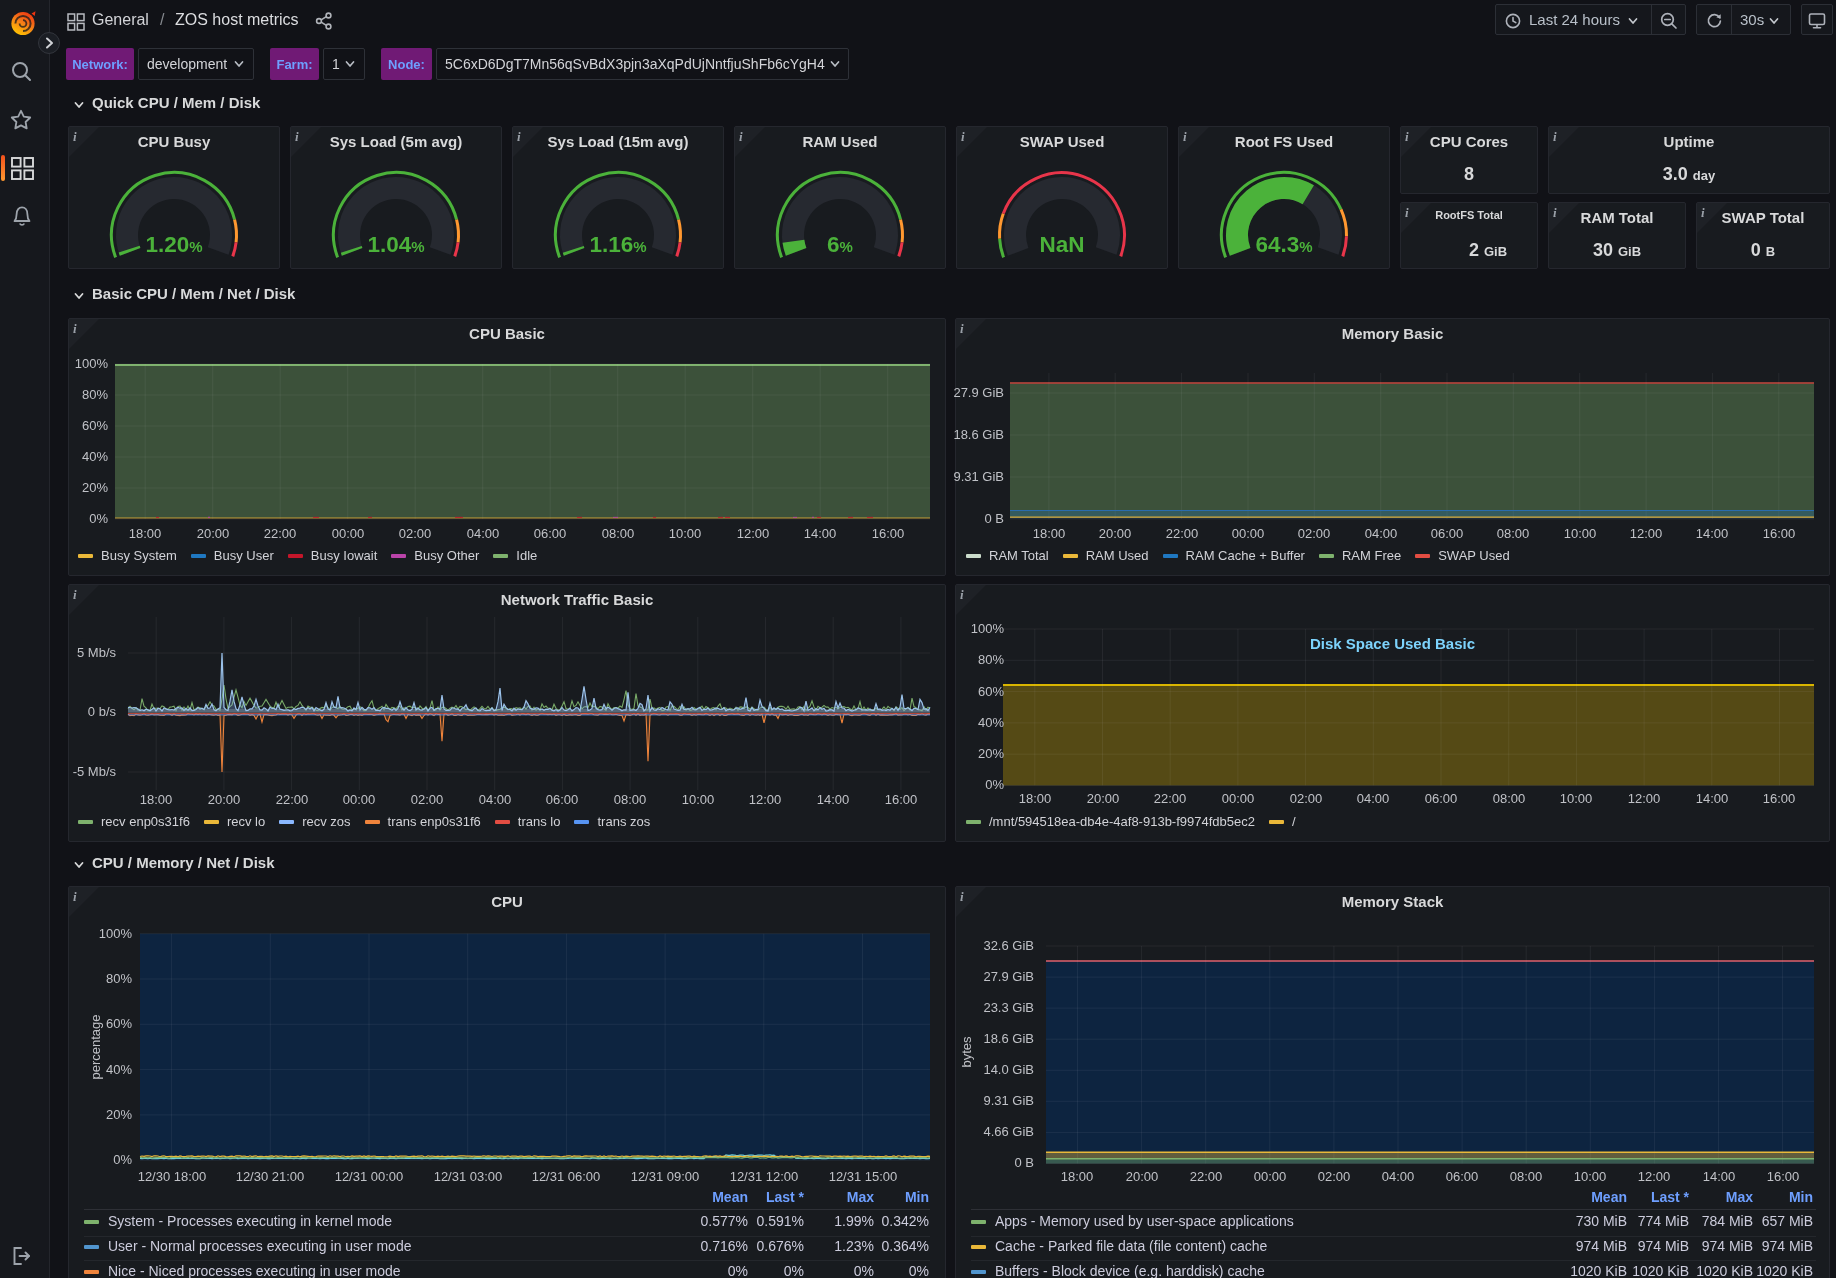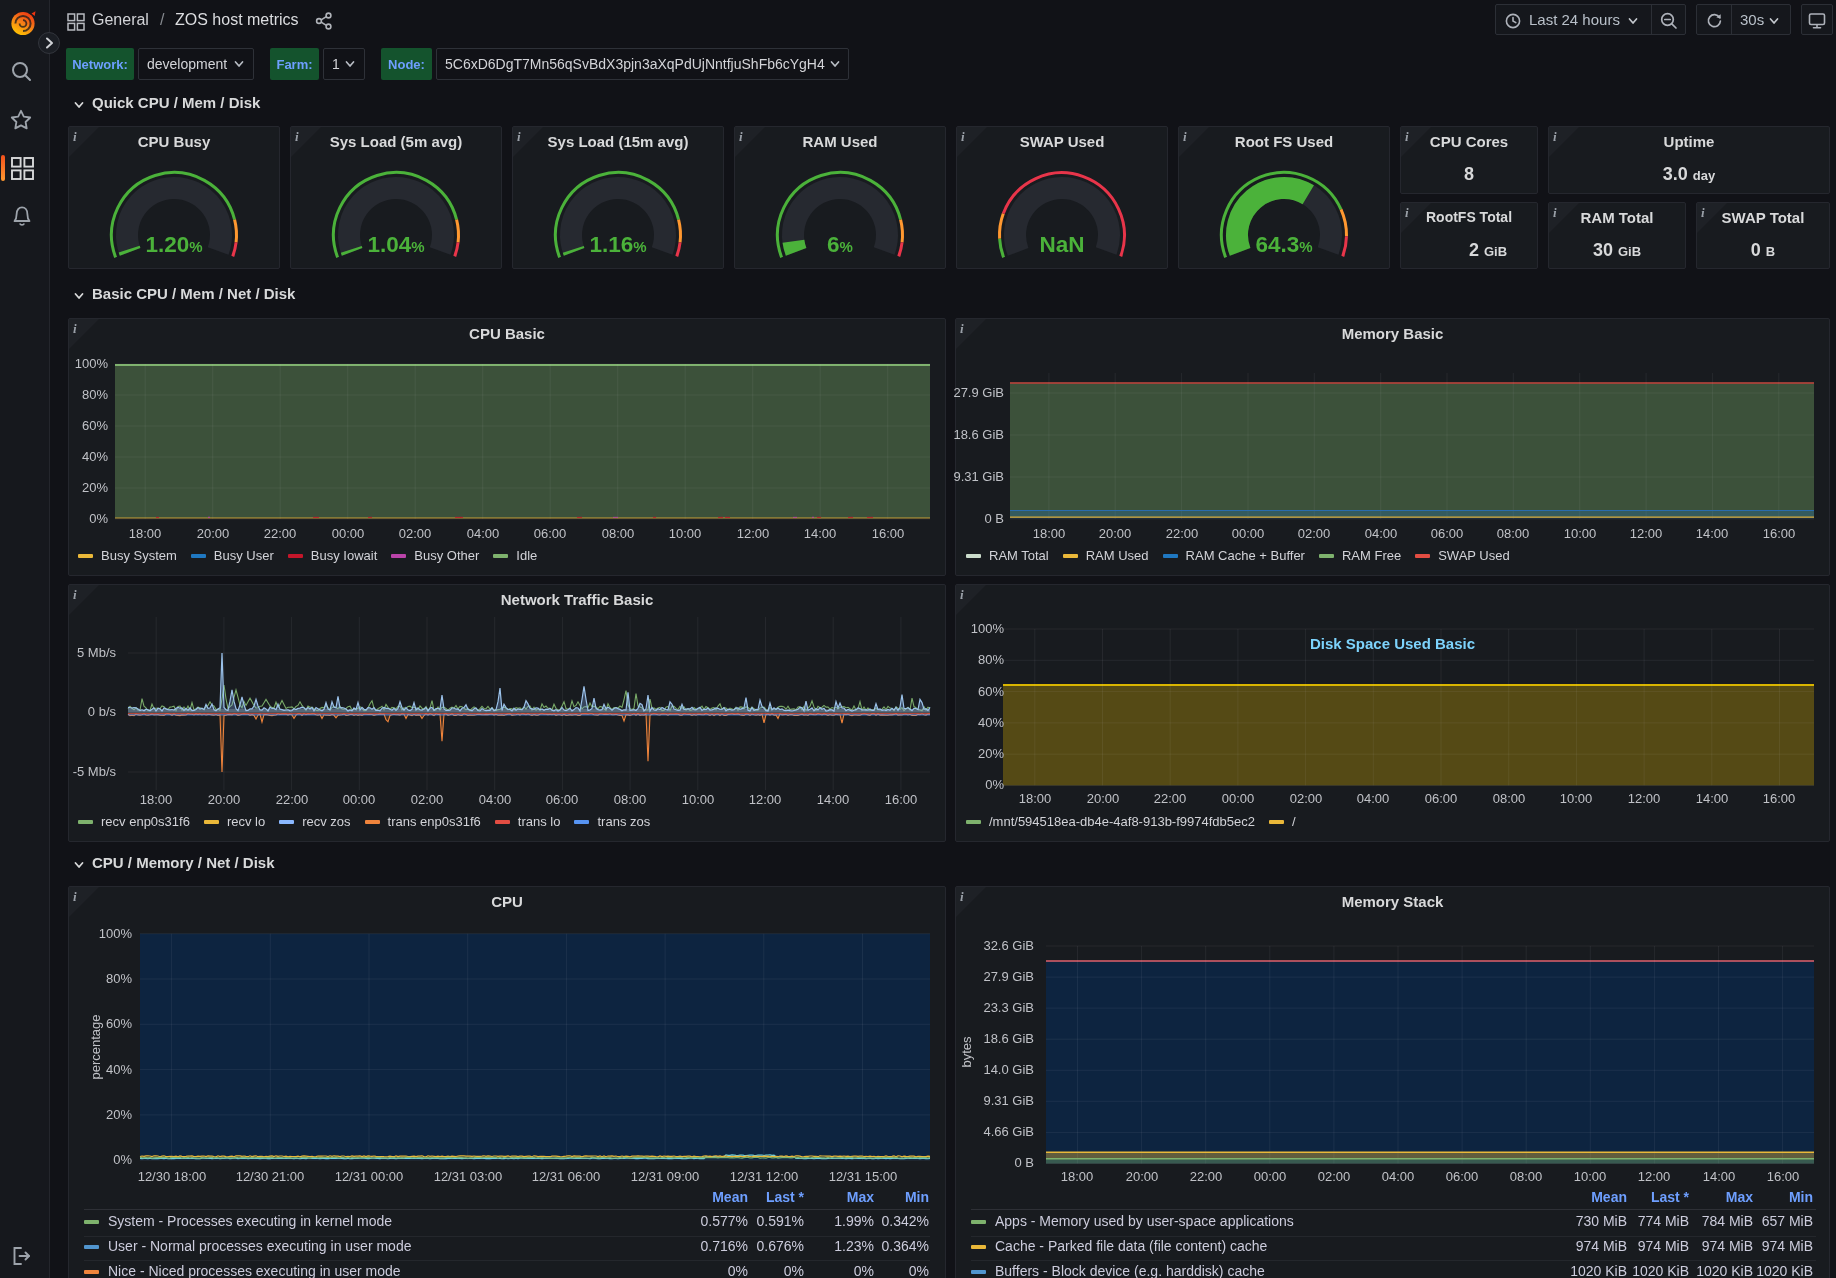--- a/index.html
+++ b/index.html
@@ -1,21 +1,21 @@
 <!DOCTYPE html>
 <html><head><meta charset="utf-8"><style>
 *{margin:0;padding:0;box-sizing:border-box;}
 html,body{width:1836px;height:1278px;overflow:hidden;background:#111217;font-family:"Liberation Sans",sans-serif;}
 .panel{position:absolute;background:#181b1f;border:1px solid #25272e;border-radius:2px;}
 .abs{position:absolute;}
 .yl{position:absolute;width:70px;text-align:right;font-size:13px;color:#c0c2c7;}
 .xl{position:absolute;width:90px;text-align:center;font-size:13px;color:#c0c2c7;}
 .leg{position:absolute;display:flex;align-items:center;font-size:13px;color:#d2d3d8;white-space:nowrap;}
 .sw{display:inline-block;width:15px;height:4px;border-radius:1px;margin-right:8px;flex:none;}
-.chip{position:absolute;height:32px;background:#14532d;border-radius:2px;color:#6e9fff;font-size:13px;font-weight:700;display:flex;align-items:center;justify-content:center;}
+.chip{position:absolute;height:32px;background:#701a75;border-radius:2px;color:#6e9fff;font-size:13px;font-weight:700;display:flex;align-items:center;justify-content:center;}
 .vbox{position:absolute;height:32px;border:1px solid #2e3138;border-radius:2px;color:#d3d4d8;font-size:14px;display:flex;align-items:center;padding:0 8px;background:#111217;white-space:nowrap;}
 .btn{position:absolute;height:31px;border:1px solid #2c2f36;border-radius:2px;background:#15171c;}
 .sec{position:absolute;font-size:15px;font-weight:700;color:#d8d9da;}
 .ghd{position:absolute;font-size:14px;font-weight:700;color:#6e9fff;text-align:right;}
 .gcell{position:absolute;font-size:14px;color:#ccccdc;text-align:right;}
 .glabel{position:absolute;font-size:14px;color:#ccccdc;white-space:nowrap;}
 </style></head><body>
 
 <div class="abs" style="left:0;top:0;width:50px;height:1278px;background:#16181d;border-right:1px solid #24262c;"></div>
 <svg class="abs" style="left:8px;top:8px" width="30" height="30" viewBox="0 0 30 30">
@@ -209,21 +209,21 @@
 <div style="position:absolute;left:1400px;top:133px;width:138px;text-align:center;font-size:15px;font-weight:700;color:#d8d9da;">CPU Cores</div>
 <div style="position:absolute;left:1400px;top:164px;width:138px;text-align:center;font-size:18px;font-weight:700;color:#d8d9da;">8</div>
 <div class="panel" style="left:1548px;top:126px;width:282px;height:68px;"></div>
 <div style="position:absolute;left:1549px;top:127px;width:30px;height:30px;clip-path:polygon(0 0,100% 0,0 100%);background:#1e2126;"></div>
 <div style="position:absolute;left:1553px;top:129px;font:italic 700 13px 'Liberation Serif',serif;color:#9aa0a8;">i</div>
 <div style="position:absolute;left:1548px;top:133px;width:282px;text-align:center;font-size:15px;font-weight:700;color:#d8d9da;">Uptime</div>
 <div style="position:absolute;left:1548px;top:164px;width:282px;text-align:center;font-size:18px;font-weight:700;color:#d8d9da;">3.0 <span style="font-size:13px;">day</span></div>
 <div class="panel" style="left:1400px;top:202px;width:138px;height:67px;"></div>
 <div style="position:absolute;left:1401px;top:203px;width:30px;height:30px;clip-path:polygon(0 0,100% 0,0 100%);background:#1e2126;"></div>
 <div style="position:absolute;left:1405px;top:205px;font:italic 700 13px 'Liberation Serif',serif;color:#9aa0a8;">i</div>
-<div style="position:absolute;left:1400px;top:209px;width:138px;text-align:center;font-size:14px;font-weight:700;color:#d8d9da;">RootFS Total</div>
+<div style="position:absolute;left:1400px;top:209px;width:138px;text-align:center;font-size:11px;font-weight:700;color:#d8d9da;">RootFS Total</div>
 <div style="position:absolute;left:1400px;top:240px;width:138px;text-align:center;font-size:18px;font-weight:700;color:#d8d9da;padding-left:38px;">2 <span style="font-size:13px;">GiB</span></div>
 <div class="panel" style="left:1548px;top:202px;width:138px;height:67px;"></div>
 <div style="position:absolute;left:1549px;top:203px;width:30px;height:30px;clip-path:polygon(0 0,100% 0,0 100%);background:#1e2126;"></div>
 <div style="position:absolute;left:1553px;top:205px;font:italic 700 13px 'Liberation Serif',serif;color:#9aa0a8;">i</div>
 <div style="position:absolute;left:1548px;top:209px;width:138px;text-align:center;font-size:15px;font-weight:700;color:#d8d9da;">RAM Total</div>
 <div style="position:absolute;left:1548px;top:240px;width:138px;text-align:center;font-size:18px;font-weight:700;color:#d8d9da;">30 <span style="font-size:13px;">GiB</span></div>
 <div class="panel" style="left:1696px;top:202px;width:134px;height:67px;"></div>
 <div style="position:absolute;left:1697px;top:203px;width:30px;height:30px;clip-path:polygon(0 0,100% 0,0 100%);background:#1e2126;"></div>
 <div style="position:absolute;left:1701px;top:205px;font:italic 700 13px 'Liberation Serif',serif;color:#9aa0a8;">i</div>
 <div style="position:absolute;left:1696px;top:209px;width:134px;text-align:center;font-size:15px;font-weight:700;color:#d8d9da;">SWAP Total</div>

